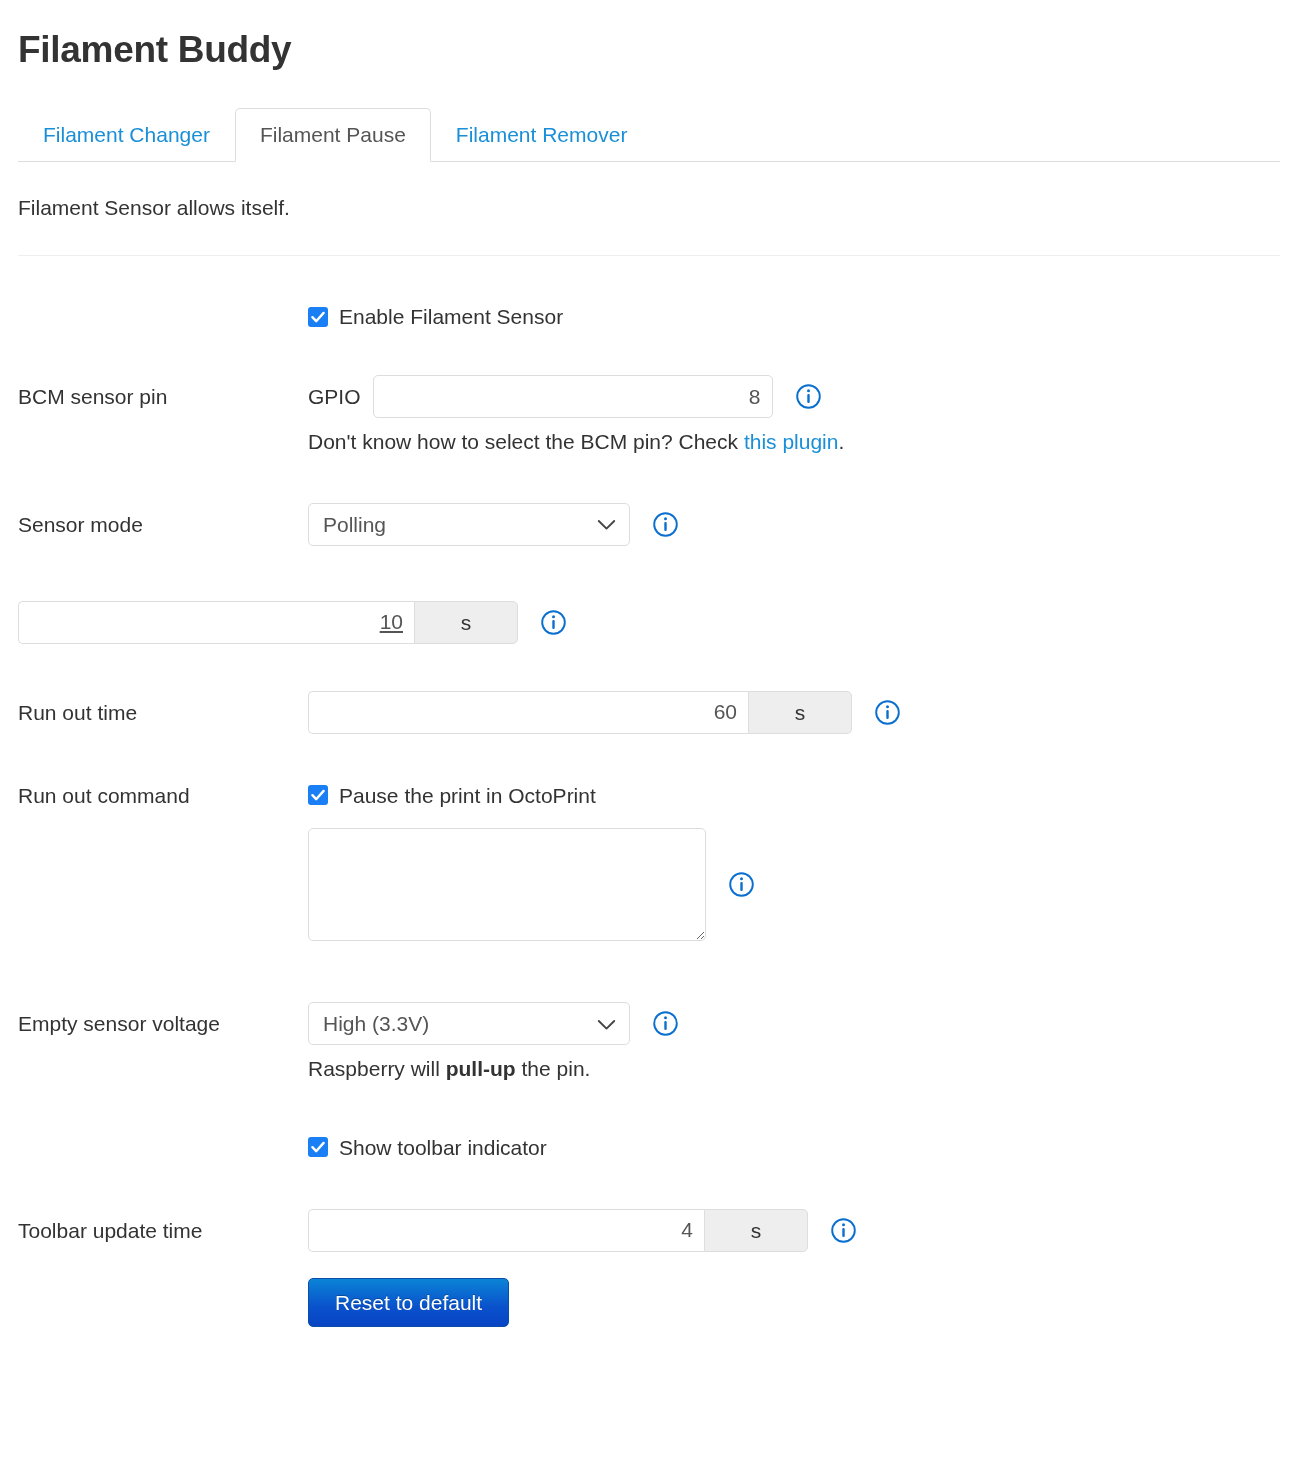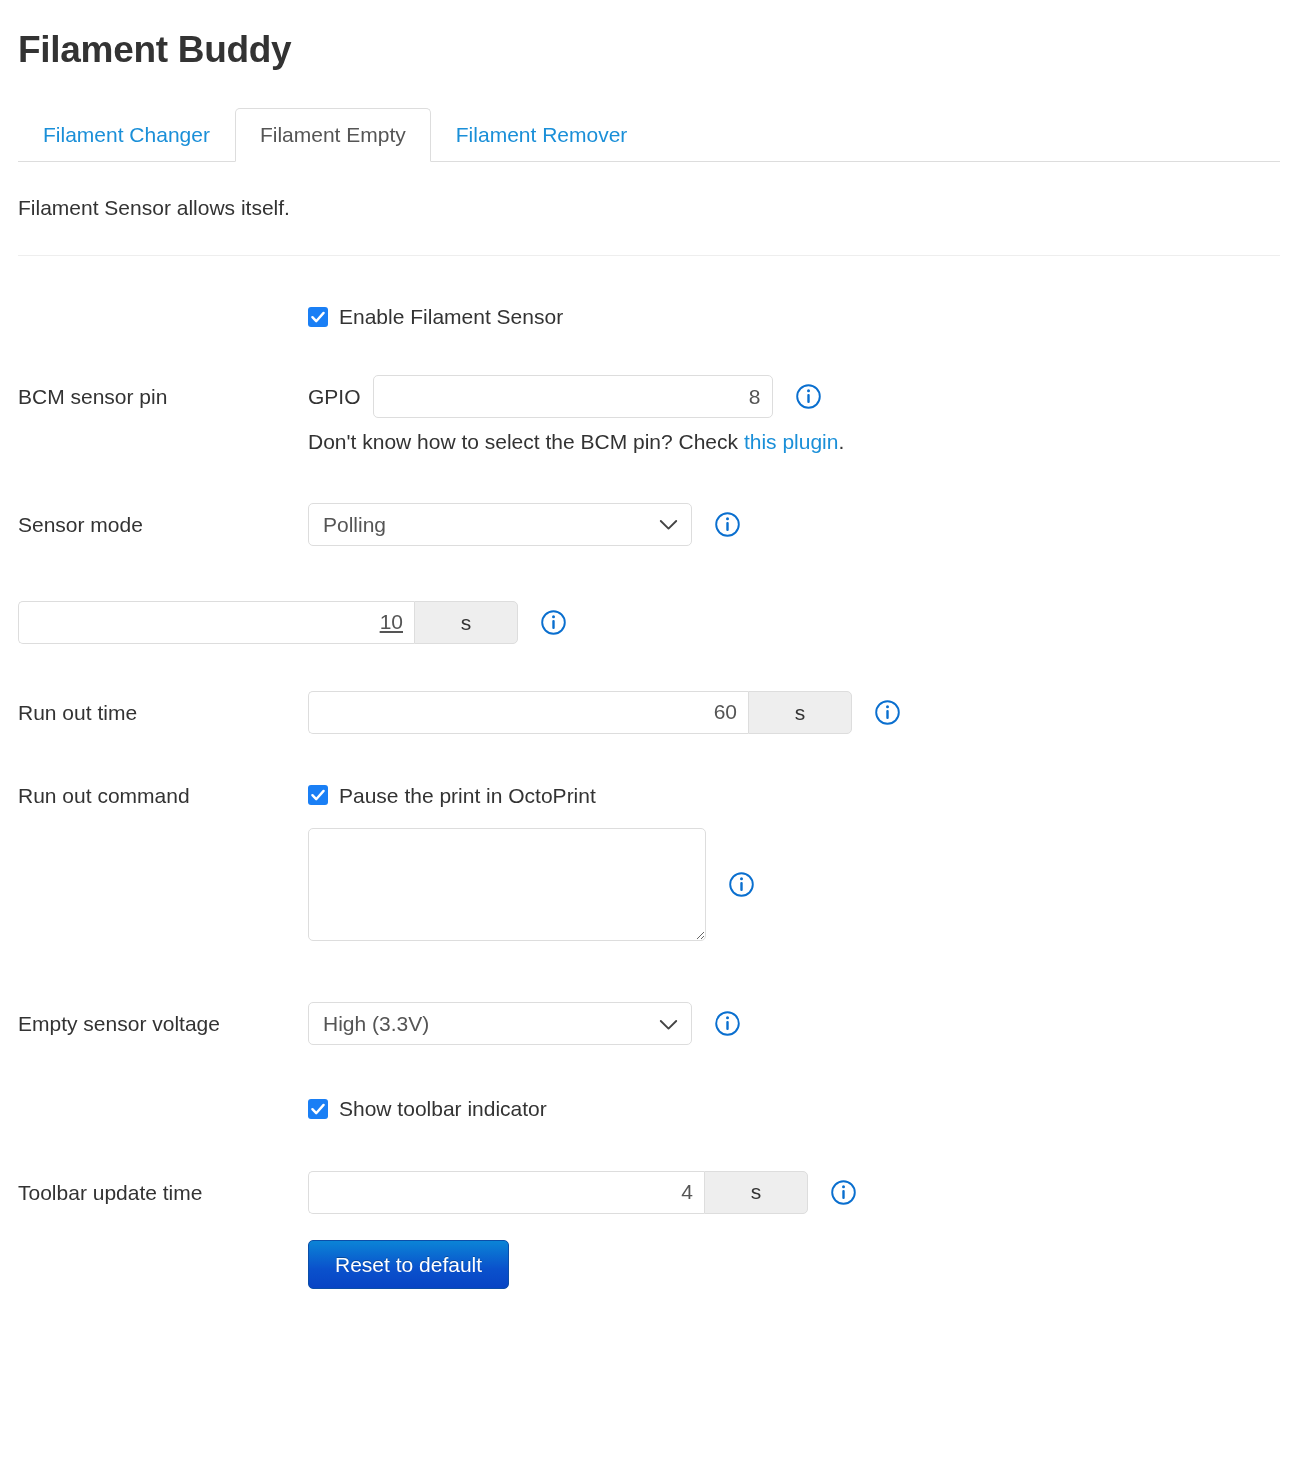--- a/index.html
+++ b/index.html
@@ -147,21 +147,21 @@
     height: 43px;
     background: #eeeeee;
     border: 1px solid #dddddd;
     border-radius: 0 5px 5px 0;
     font-size: 21px;
     color: #333333;
   }
 
   select.select-input {
     height: 43px;
-    width: 384px;
+    width: 322px;
     border: 1px solid #dddddd;
     border-radius: 5px;
     background: #ffffff;
     font-family: "Liberation Sans", sans-serif;
     font-size: 21px;
     color: #555555;
     padding: 4px 36px 4px 14px;
     outline: none;
     -webkit-appearance: none;
     -moz-appearance: none;
@@ -226,21 +226,21 @@
 </style>
 </head>
 <body>
 
 <div class="page">
 
   <h1 class="page-title">Filament Buddy</h1>
 
   <ul class="tabs">
     <li class="tab">Filament Changer</li>
-    <li class="tab active">Filament Empty</li>
+    <li class="tab active">Filament Pause</li>
     <li class="tab">Filament Remover</li>
   </ul>
 
   <div class="description">Filament Sensor allows itself.</div>
 
   <hr class="divider">
 
   <div class="form">
 
     <div class="form-row" style="margin-top:46px;">
@@ -368,20 +368,23 @@
             </svg>
           </span>
         </span>
         <span class="info-icon">
           <svg width="27" height="27" viewBox="0 0 27 27">
             <circle cx="13.5" cy="13.5" r="11.3" fill="none" stroke="#0a6fcf" stroke-width="1.9"></circle>
             <circle cx="13.5" cy="7.8" r="1.5" fill="#0a6fcf"></circle>
             <rect x="12.3" y="11" width="2.4" height="9" rx="1.1" fill="#0a6fcf"></rect>
           </svg>
         </span>
+        <div class="help-text">
+          <span>Raspberry will </span><b>pull-up</b><span> the pin.</span>
+        </div>
       </div>
     </div>
 
     <div class="form-row" style="margin-top:49px;">
       <div class="ctl-label"></div>
       <div class="ctl-body">
         <div class="cb-line">
           <span class="checkbox">
             <svg width="20" height="20" viewBox="0 0 20 20">
               <path d="M4.4 10.2 L8.2 14.2 L15.6 5.9" fill="none" stroke="#ffffff" stroke-width="2.4" stroke-linecap="round" stroke-linejoin="round"></path>

